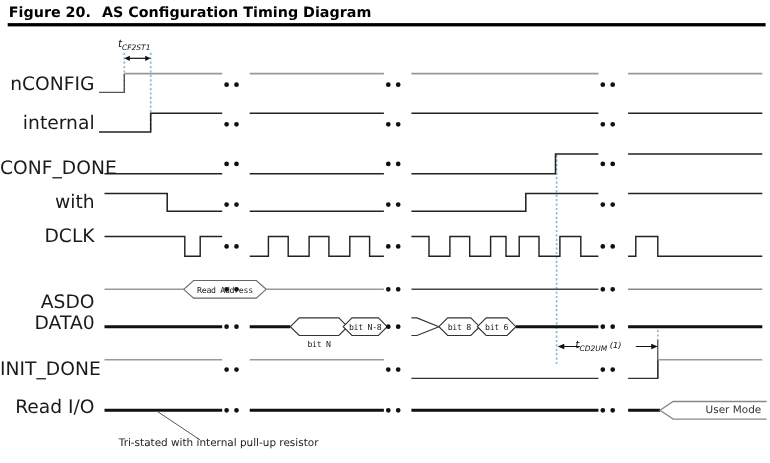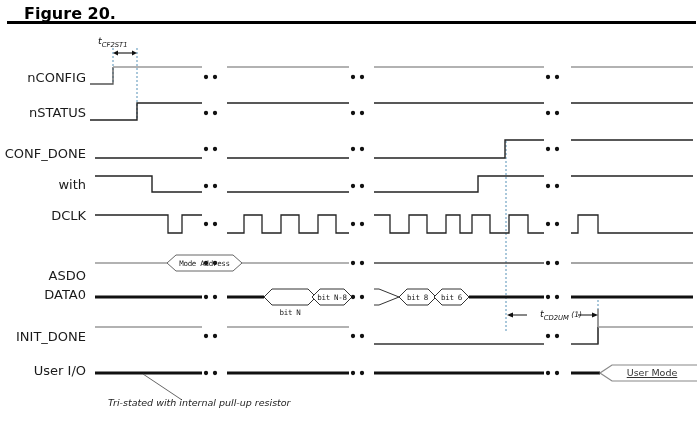--- a/index.html
+++ b/index.html
@@ -1,39 +1,40 @@
 <!DOCTYPE html>
 <html><head>
 <meta charset="utf-8">
 <style>
   html,body{margin:0;padding:0;}
   body{
     width:700px;height:421px;position:relative;background:#ffffff;overflow:hidden;
     font-family:"DejaVu Sans","Liberation Sans",sans-serif;color:#111;
   }
-  .title-row{position:absolute;left:24px;top:4px;display:flex;gap:10px;
-    font-size:16px;font-weight:bold;color:#000;white-space:nowrap;}
+  .title-row{position:absolute;left:8px;top:4px;display:flex;gap:10px;
+    font-size:13px;font-weight:bold;color:#000;white-space:nowrap;}
   .title-rule{position:absolute;left:7px;right:4px;top:21px;height:3px;background:#000;}
   .sig-label{position:absolute;left:0;width:86px;text-align:right;
-    font-size:13px;line-height:15px;color:#1a1a1a;white-space:nowrap;}
+    font-size:17px;line-height:15px;color:#1a1a1a;white-space:nowrap;}
   .bus-label{position:absolute;text-align:center;font-family:"DejaVu Sans Mono","Liberation Mono",monospace;
     font-size:7.5px;line-height:9px;color:#222;letter-spacing:-0.3px;white-space:nowrap;}
-  .mode-label{position:absolute;text-align:center;font-size:9.5px;line-height:12px;color:#333;white-space:nowrap;text-decoration:underline;}
-  .t-label{position:absolute;text-align:left;font-style:italic;font-size:9.5px;line-height:11px;
+  .mode-label{position:absolute;text-align:right;font-size:9.5px;line-height:12px;color:#333;white-space:nowrap;}
+  .t-label{position:absolute;text-align:center;font-style:italic;font-size:9.5px;line-height:11px;
     color:#111;white-space:nowrap;}
   .t-label sub{font-size:6.8px;font-style:italic;}
   .t-label .fnote{font-size:7.5px;}
-  .annot{position:absolute;font-style:italic;font-size:9.5px;line-height:11px;color:#222;white-space:nowrap;}
+  .annot{position:absolute;font-size:9.5px;line-height:11px;color:#222;white-space:nowrap;}
   svg{position:absolute;left:0;top:0;}
 </style>
 </head>
 <body>
 
 <div class="title-row">
   <span>Figure 20.</span>
+  <span>AS Configuration Timing Diagram</span>
 </div>
 <div class="title-rule"></div>
 
 <svg width="700" height="421" viewBox="0 0 700 421">
 
   <g stroke="#8fb6cf" stroke-width="1.5" stroke-dasharray="2 2" fill="none">
     <path d="M113,48 V84"></path>
     <path d="M137,48 V120"></path>
     <path d="M506,141 V331"></path>
     <path d="M598,300 V309"></path>
@@ -105,32 +106,32 @@
   <g fill="#111">
     <path d="M509,315 H527 M578,315 H596" stroke="#111" stroke-width="1.1" fill="none"></path>
     <path d="M507,315 l6,-2.5 v5 Z"></path>
     <path d="M598,315 l-6,-2.5 v5 Z"></path>
   </g>
 
   <path d="M143,374 L182,400" stroke="#555" stroke-width="0.9" fill="none"></path>
 </svg>
 
 <span class="sig-label" style="top:70px">nCONFIG</span>
-<span class="sig-label" style="top:105px">nSTATUS</span>
+<span class="sig-label" style="top:105px">internal</span>
 <span class="sig-label" style="top:146px">CONF_DONE</span>
 <span class="sig-label" style="top:177px">with</span>
 <span class="sig-label" style="top:208px">DCLK</span>
 <span class="sig-label" style="top:268px">ASDO</span>
 <span class="sig-label" style="top:287px">DATA0</span>
 <span class="sig-label" style="top:329px">INIT_DONE</span>
-<span class="sig-label" style="top:363px">User I/O</span>
+<span class="sig-label" style="top:363px">Read I/O</span>
 
 <span class="t-label" style="left:98px;top:35px;width:48px"><span>t</span><sub>CF2ST1</sub></span>
-<span class="t-label" style="left:540px;top:308px;width:80px"><span>t</span><sub>CD2UM</sub><span class="fnote"> (1)</span></span>
+<span class="t-label" style="left:504px;top:308px;width:80px"><span>t</span><sub>CD2UM</sub><span class="fnote"> (1)</span></span>
 
-<span class="bus-label" style="left:169px;top:259px;width:71px">Mode Address</span>
+<span class="bus-label" style="left:169px;top:259px;width:71px">Read Address</span>
 <span class="bus-label" style="left:266px;top:308px;width:48px">bit N</span>
 <span class="bus-label" style="left:308px;top:293px;width:48px">bit N-8</span>
 <span class="bus-label" style="left:394px;top:293px;width:47px">bit 8</span>
 <span class="bus-label" style="left:428px;top:293px;width:47px">bit 6</span>
 <span class="mode-label" style="left:612px;top:367px;width:80px">User Mode</span>
 
 <span class="annot" style="left:108px;top:397px">Tri-stated with internal pull-up resistor</span>
 
 </body></html>

